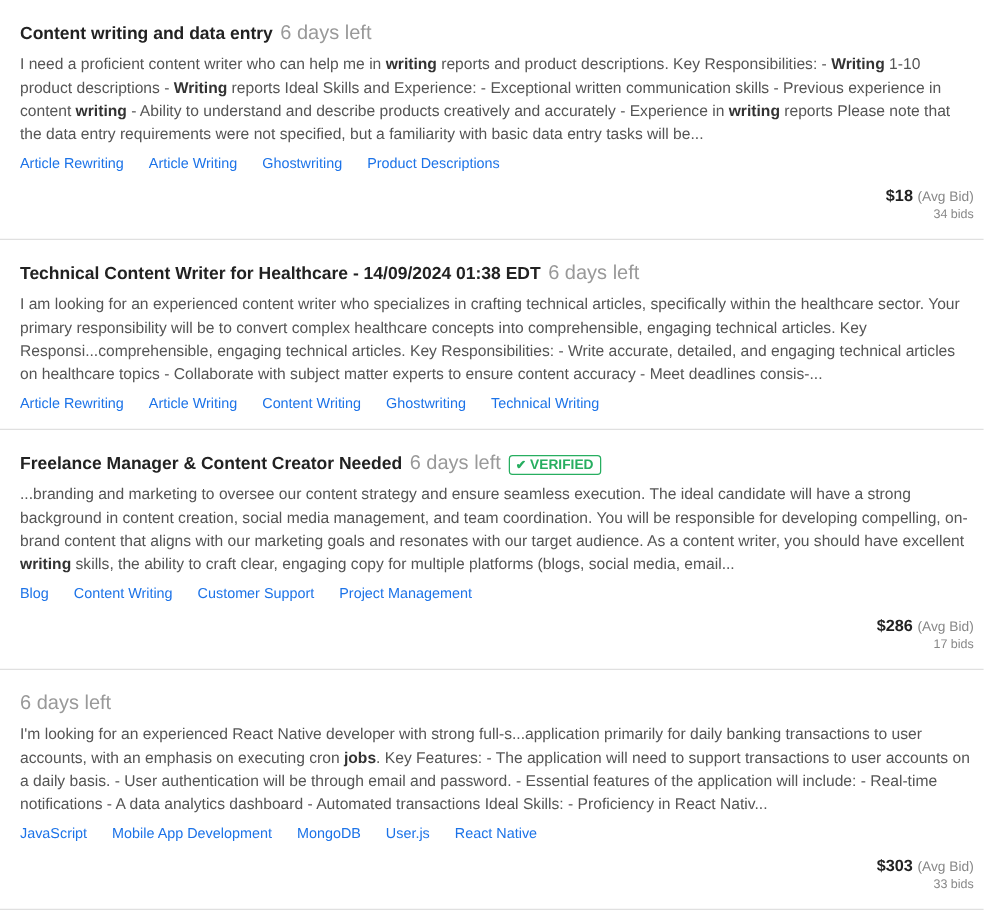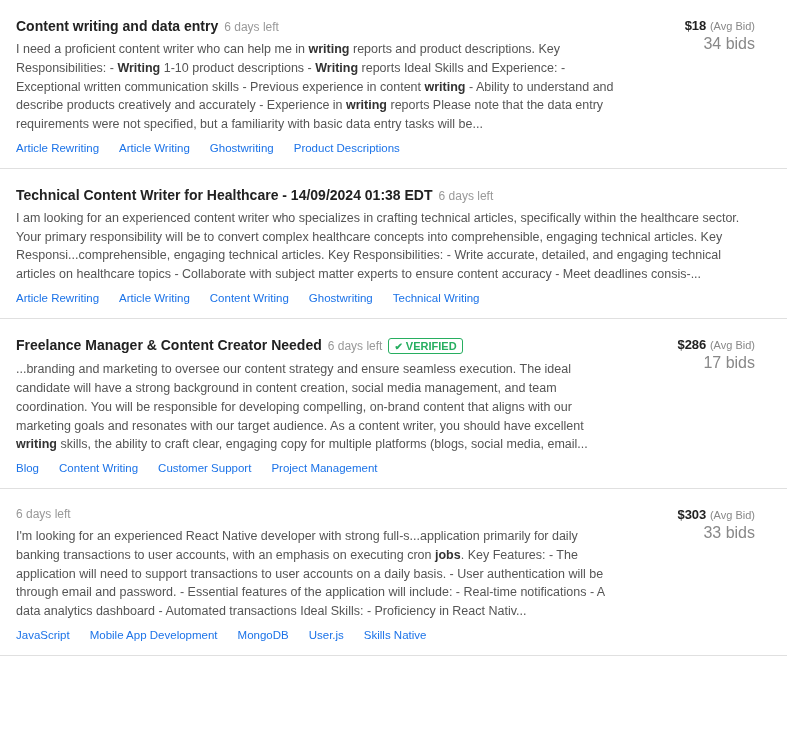--- a/index.html
+++ b/index.html
@@ -8,41 +8,42 @@
       font-size: 13px;
       color: #333;
       background: #fff;
       width: 787px;
     }
     .job-list {
       padding: 0;
     }
     .job-item {
       display: flex;
-      padding: 18px 32px 14px 16px;
+      padding: 18px 8px 14px 16px;
       border-bottom: 1px solid #e0e0e0;
       gap: 12px;
+      flex-direction: column;
     }
     .job-main {
       flex: 1;
     }
     .job-title-row {
       display: flex;
       align-items: baseline;
       flex-wrap: wrap;
       gap: 6px;
       margin-bottom: 6px;
     }
     .job-title {
       font-size: 14px;
       font-weight: bold;
       color: #222;
     }
     .job-time {
-      font-size: 12px;
+      font-size: 16px;
       color: #999;
     }
     .verified-badge {
       display: inline-flex;
       align-items: center;
       gap: 3px;
       font-size: 11px;
       font-weight: bold;
       color: #27ae60;
       border: 1px solid #27ae60;
@@ -82,21 +83,21 @@
       color: #222;
       white-space: nowrap;
     }
     .job-price span {
       font-size: 11px;
       font-weight: normal;
       color: #888;
       margin-top: 33px;
     }
     .job-bids {
-      font-size: 16px;
+      font-size: 10px;
       color: #888;
       margin-top: 2px;
     }
   </style>
 </head>
 <body>
 
 <div class="job-list">
     <div class="job-item">
       <div class="job-main">
@@ -157,21 +158,21 @@
       <div class="job-main">
         <div class="job-title-row">
           <span class="job-time">6 days left</span>
         </div>
         <div class="job-desc">I'm looking for an experienced React Native developer with strong full-s...application primarily for daily banking transactions to user accounts, with an emphasis on executing cron <strong>jobs</strong>. Key Features: - The application will need to support transactions to user accounts on a daily basis. - User authentication will be through email and password. - Essential features of the application will include: - Real-time notifications - A data analytics dashboard - Automated transactions Ideal Skills: - Proficiency in React Nativ...</div>
         <div class="job-tags">
           <span class="tag">JavaScript</span>
           <span class="tag">Mobile App Development</span>
           <span class="tag">MongoDB</span>
           <span class="tag">User.js</span>
-          <span class="tag">Skills Native</span>
+          <span class="tag">React Native</span>
         </div>
       </div>
       <div class="job-meta">
         <div class="job-price">$303 <span>(Avg Bid)</span></div>
         <div class="job-bids">33 bids</div>
       </div>
     </div>
   </div>
 
 </body></html>

